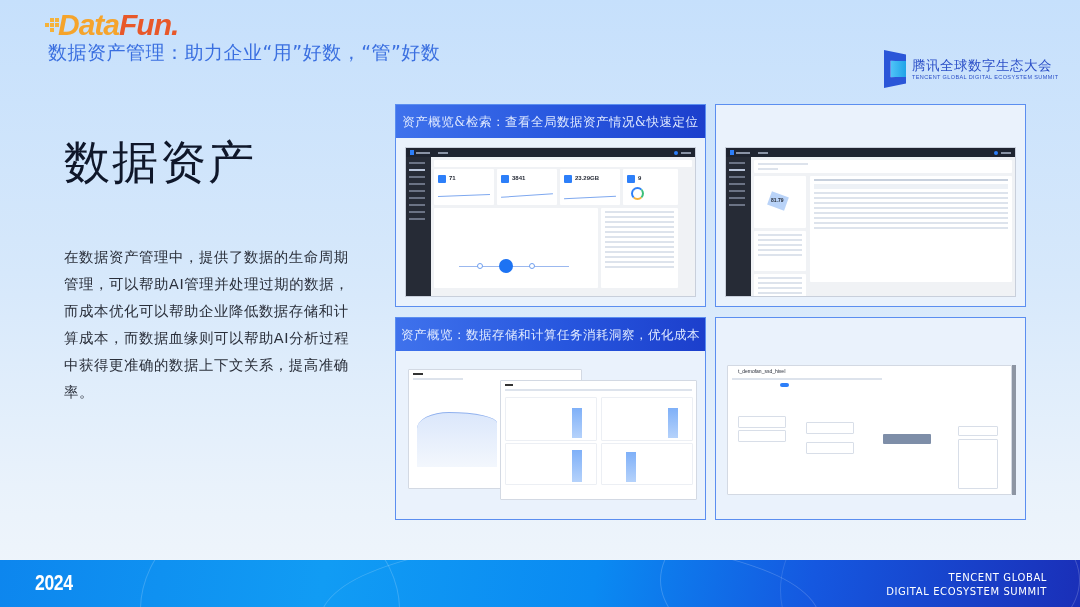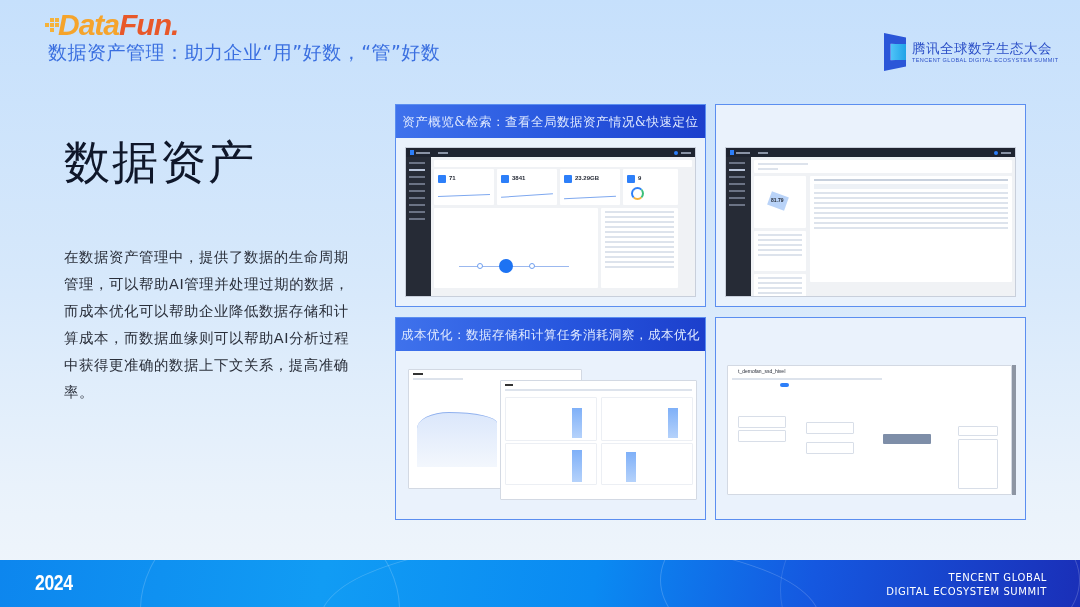--- a/index.html
+++ b/index.html
@@ -16,21 +16,21 @@
   }
   .logo-datafun .dots { position:absolute; left:-2px; top:8px; width:16px; height:14px; }
   .logo-datafun .dots i { position:absolute; width:4px; height:4px; background:#f5b23a; }
   .logo-datafun .t1 { color: #f5a42c; margin-left: 12px; }
   .logo-datafun .t2 { color: #e8582a; }
   .slide-title {
     position: absolute; left: 48px; top: 40px;
     font-size: 19px; color: #3a6fe0; letter-spacing: 0.5px;
     font-family: "DejaVu Sans", sans-serif;
   }
-  .tencent-logo { position: absolute; left: 884px; top: 33px; display: flex; align-items: center; }
+  .tencent-logo { position: absolute; left: 884px; top: 50px; display: flex; align-items: center; }
   .tencent-logo .mark { width: 22px; height: 38px; position: relative; margin-right: 6px; }
   .tencent-logo .mark .a { position:absolute; left:0; top:0; width:22px; height:38px; background:#2b56d8; clip-path: polygon(0 0, 100% 12%, 100% 30%, 30% 28%, 30% 72%, 100% 70%, 100% 88%, 0 100%); }
   .tencent-logo .mark .b { position:absolute; left:7px; top:11px; width:15px; height:16px; background:linear-gradient(90deg,#4fc3f7,#1fa3e8); }
   .tencent-logo .cn { font-size: 13.5px; color: #2b4fc7; letter-spacing: 0.5px; line-height: 15px; }
   .tencent-logo .en { font-size: 5.5px; color: #2b4fc7; letter-spacing: 0.4px; line-height: 8px; font-family: "Liberation Sans", sans-serif; }
 
   .big-heading {
     position: absolute; left: 64px; top: 132px;
     font-size: 46px; color: #0f172a; font-family: "DejaVu Serif", serif; letter-spacing: 2px;
   }
@@ -233,21 +233,21 @@
             <div class="gline"></div>
             <div class="gline"></div>
             <div class="gline"></div>
         </div>
       </div>
     </div>
   </div>
 </div>
 
 <div class="panel" style="left:395px; top:317px;">
-  <div class="ph">成本优化：数据存储和计算任务消耗洞察，成本优化</div>
+  <div class="ph">资产概览：数据存储和计算任务消耗洞察，优化成本</div>
   <div class="pb">
     <div class="card" style="left:3px;top:9px;width:174px;height:120px;border:1px solid #d3d9e3;">
       <div class="gline" style="width:10px;background:#333;"></div>
       <div class="gline" style="width:50px;"></div>
       <div style="position:absolute;left:8px;top:42px;width:80px;height:55px;background:linear-gradient(180deg,#dbe7fb,#f3f7fd);border-top:1px solid #8fb0ee;border-radius:40% 60% 0 0 / 30% 20% 0 0;"></div>
     </div>
     <div class="card" style="left:95px;top:20px;width:197px;height:120px;border:1px solid #d3d9e3;">
       <div class="gline" style="width:8px;background:#333;"></div>
       <div class="gline"></div>
       <div class="card" style="left:4px;top:16px;width:92px;height:44px;border:1px solid #eceff4;">

